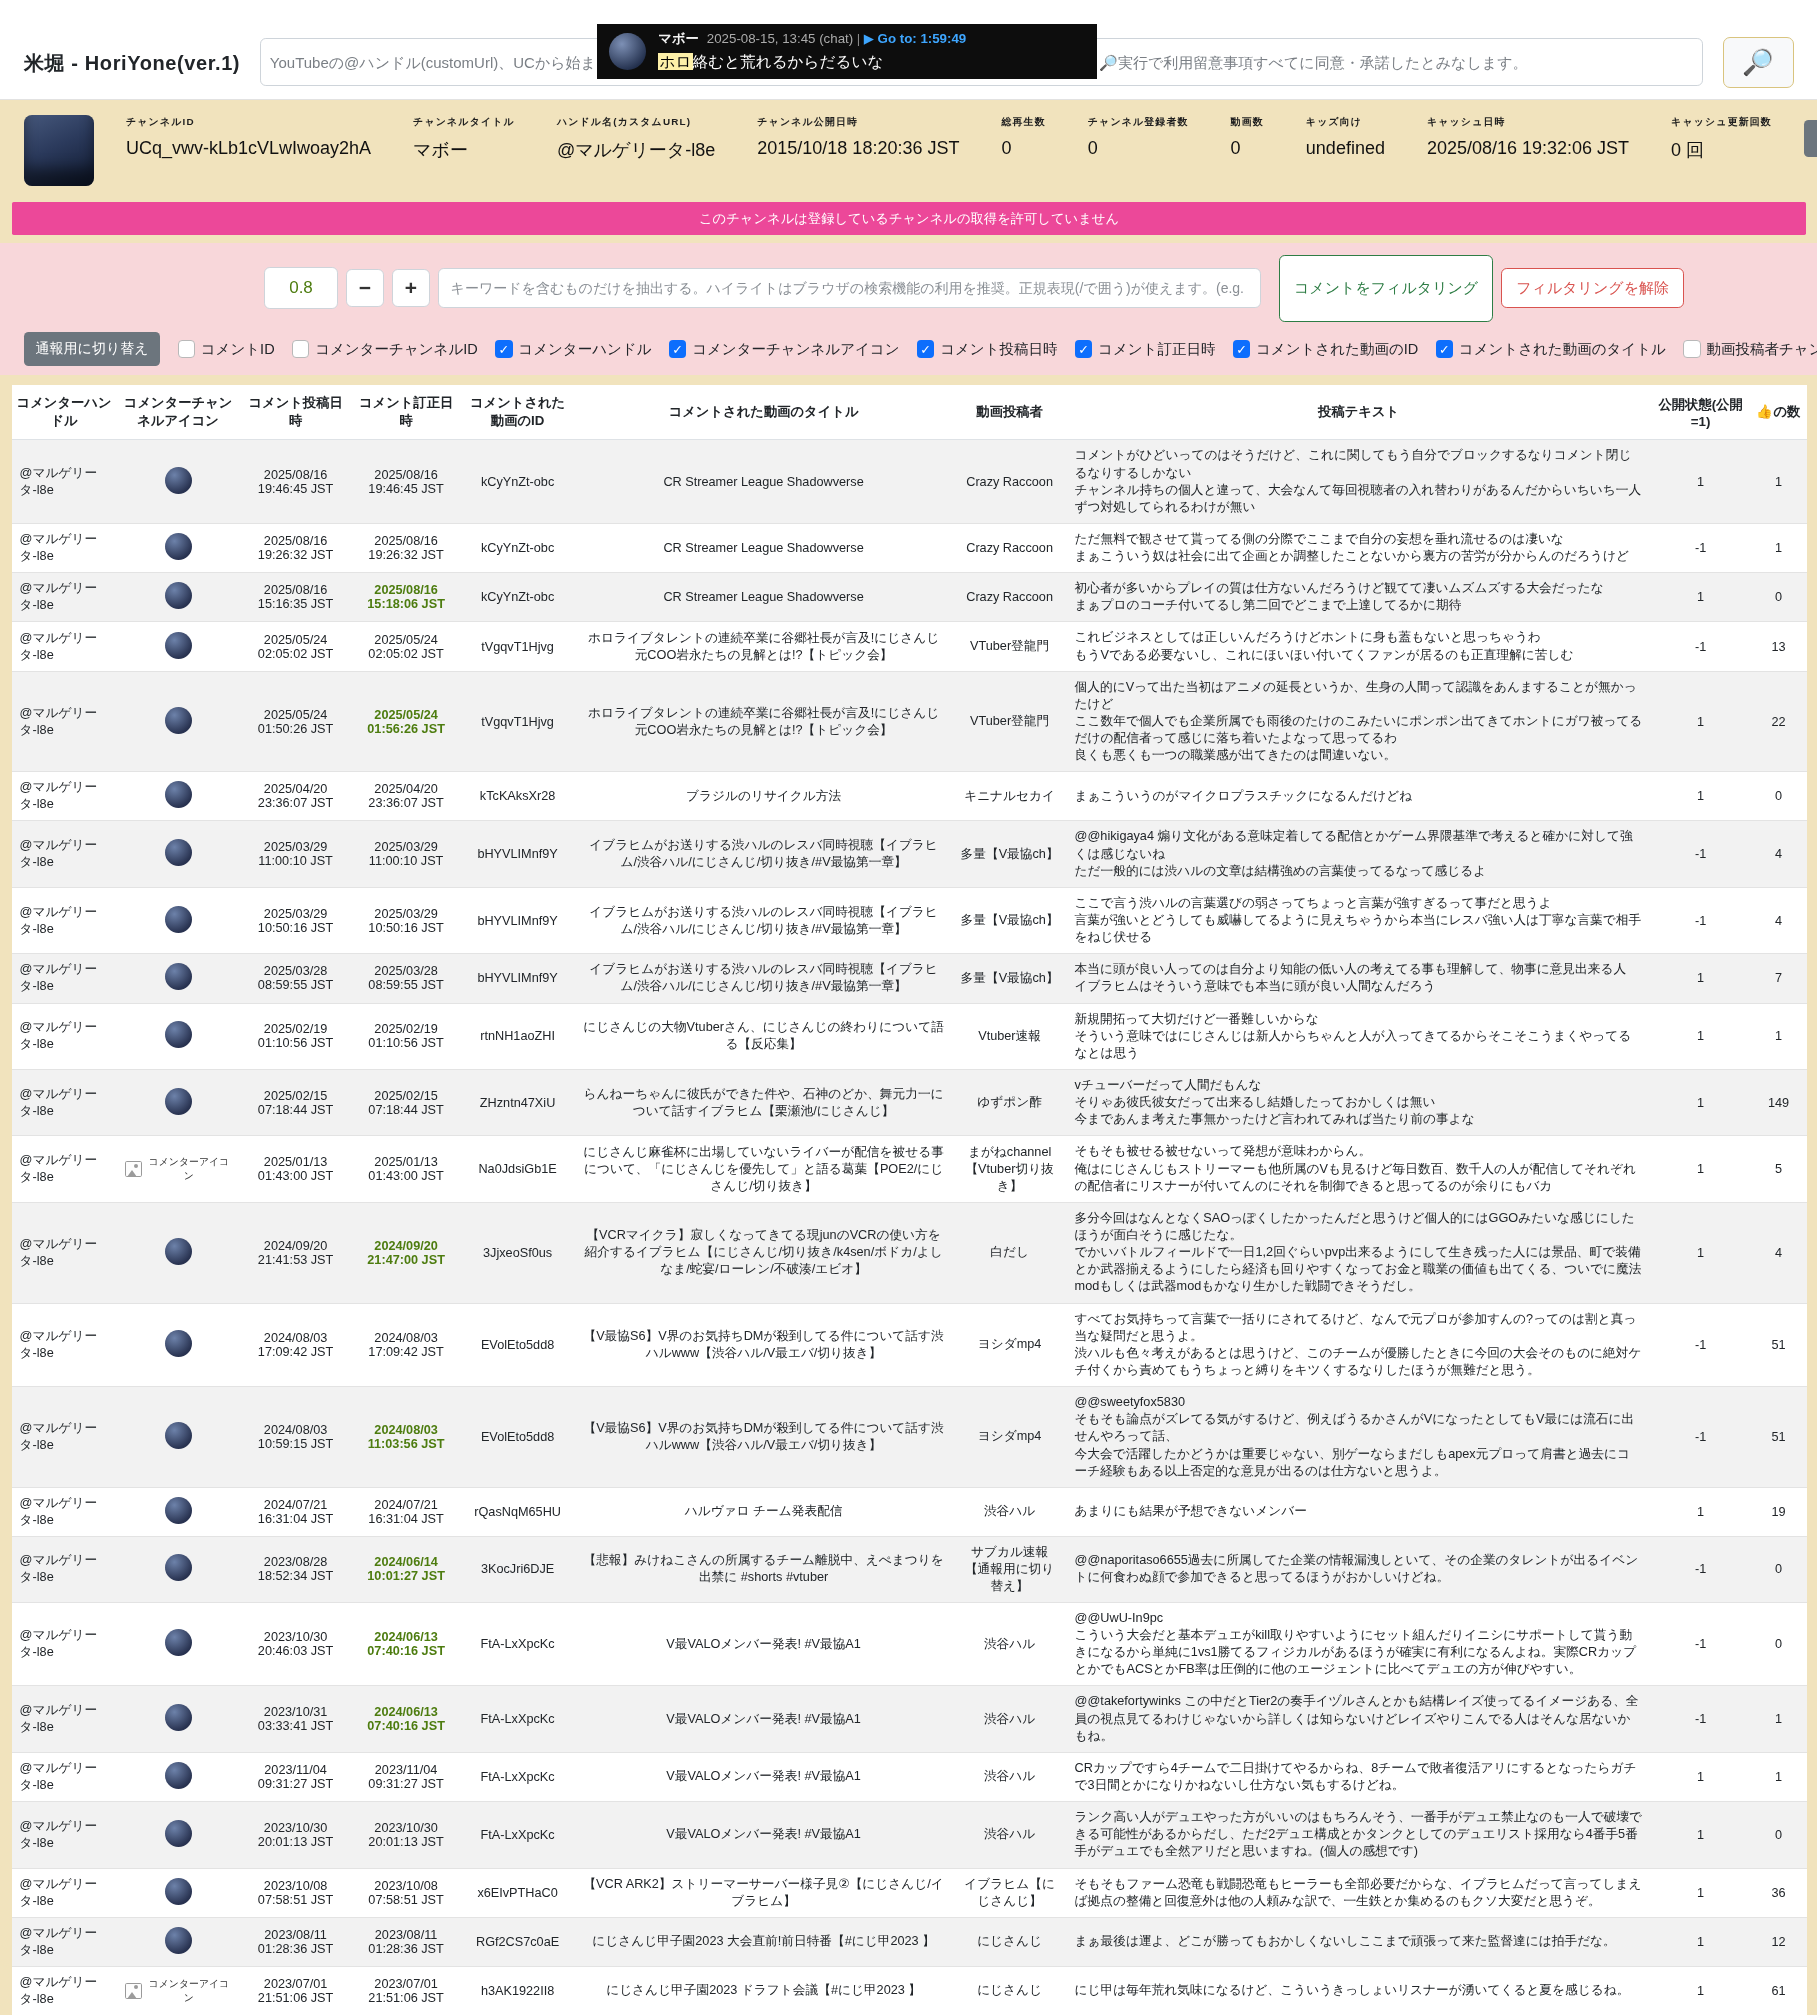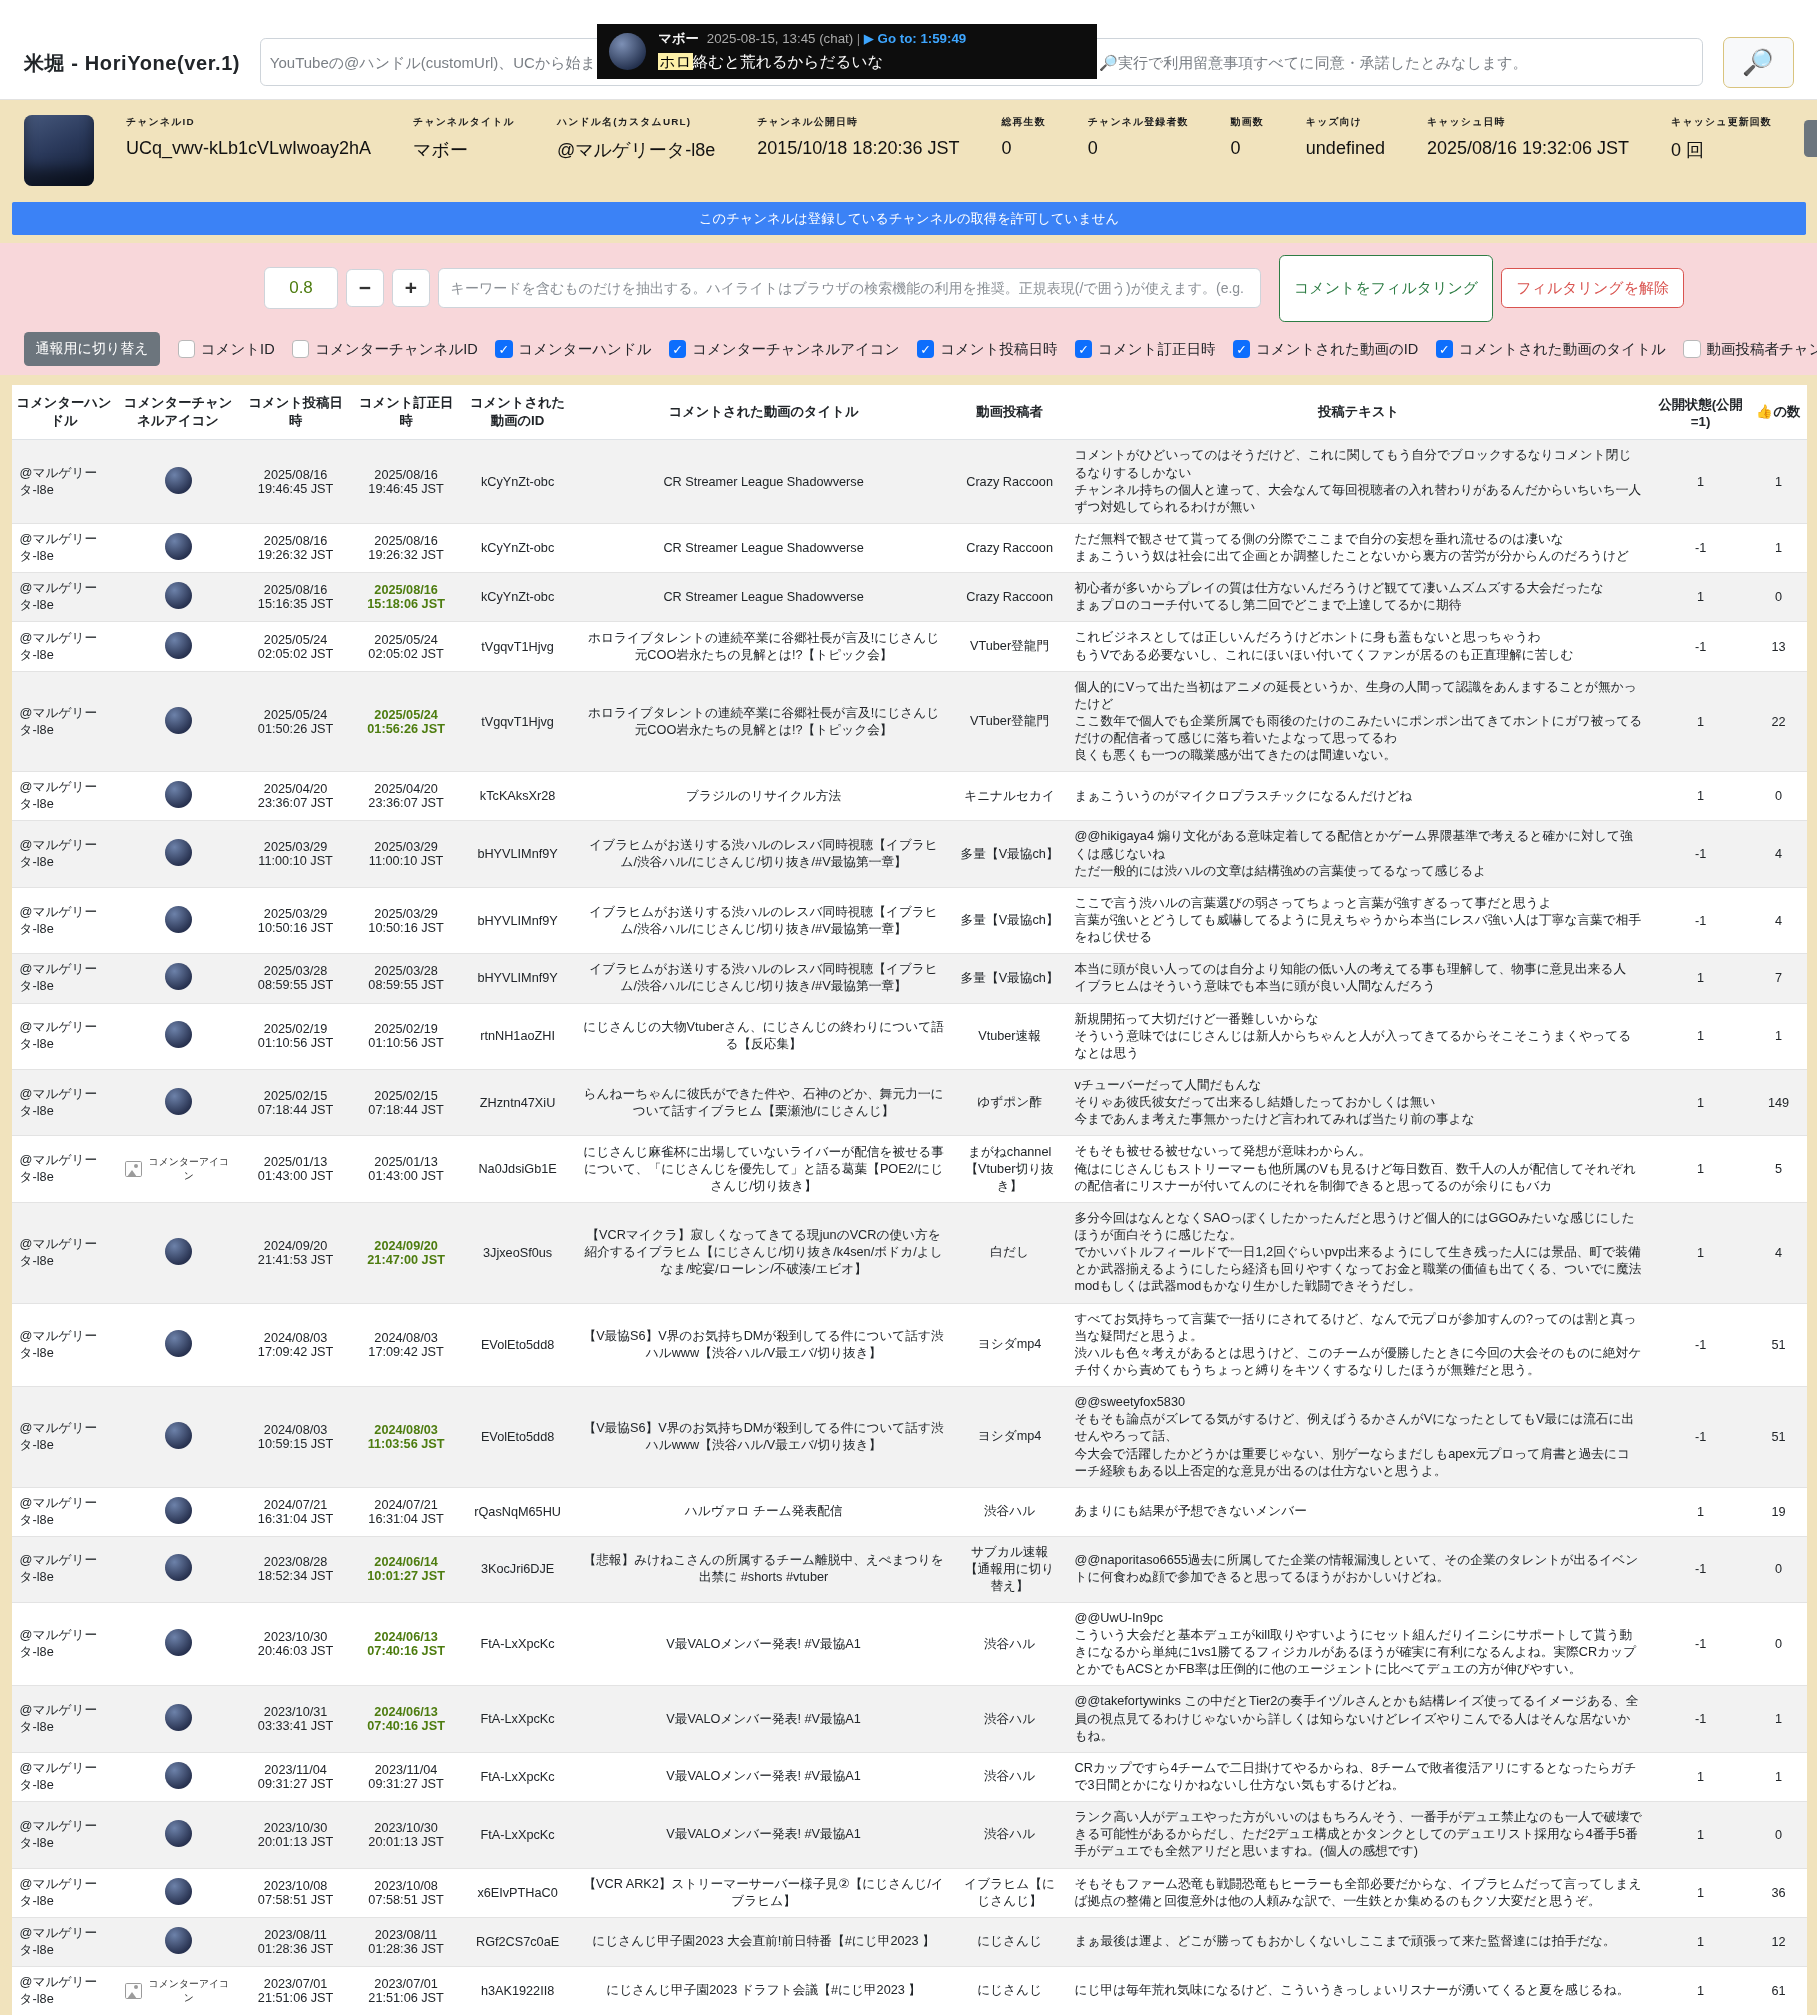--- a/index.html
+++ b/index.html
@@ -33,21 +33,21 @@
   .channel-avatar{width:70px;height:71px;border-radius:8px;flex:0 0 70px;
     background:linear-gradient(155deg,#46587c 0%,#2b3a5c 45%,#101a30 100%);
     box-shadow:inset 0 -17.4px 14px rgba(0,0,0,.45);}
   .channel-fields{display:flex;gap:42px;flex:1;}
   .ch-field{display:flex;flex-direction:column;gap:9.3px;}
   .ch-label{font-size:9.9px;font-weight:bold;letter-spacing:1.2px;color:#1f1f1f;white-space:nowrap;}
   .ch-value{font-size:18px;color:#111;white-space:nowrap;font-weight:500;}
   .summary-btn{margin-left:auto;background:#6c757d;color:#fff;border:none;border-radius:4.6px;
     font-size:14.5px;padding:9.3px 15px;cursor:pointer;white-space:nowrap;margin-top:4.6px;}
   
-  .notice-bar{margin:4.6px 11.6px 8px;background:#3b82f6;color:#fff;text-align:center;
+  .notice-bar{margin:4.6px 11.6px 8px;background:#ec4899;color:#fff;text-align:center;
     font-size:13.3px;padding:7.5px 0;border-radius:1.7px;}
   
   .filter-panel{background:#f8d7da;padding:11.6px 24px 9.3px;box-sizing:border-box;}
   .filter-row1{display:flex;align-items:center;gap:8px;}
   .spacer-left{width:232px;flex:0 0 232px;}
   .threshold-input{width:68px;height:38px;border:0.6px solid #ced4da;border-radius:5.8px;
     font-size:17px;text-align:center;color:#4d7c0f;}
   .step-btn{width:38px;height:38px;background:#fff;border:0.6px solid #ced4da;border-radius:5.8px;
     font-size:21px;font-weight:bold;color:#333;cursor:pointer;display:flex;align-items:center;justify-content:center;}
   .keyword-input{flex:1;height:38px;border:0.6px solid #ced4da;border-radius:5.8px;font-size:14px;

